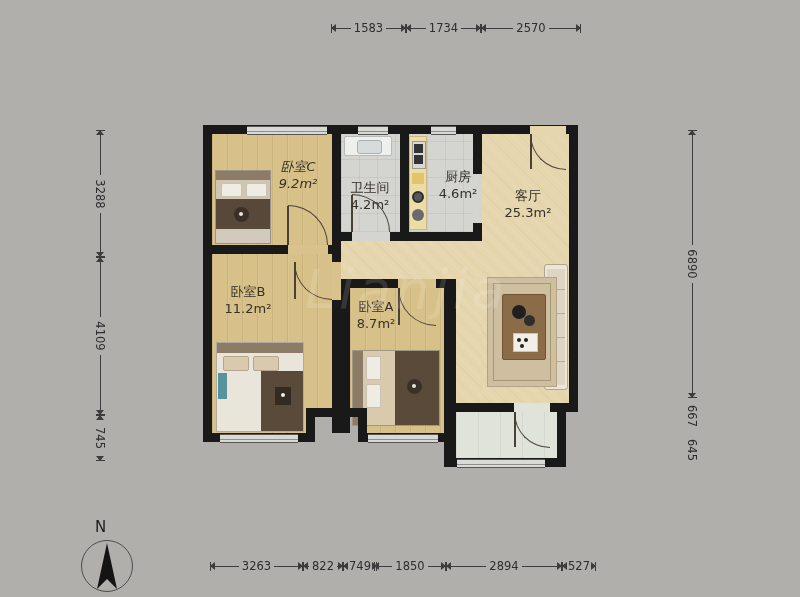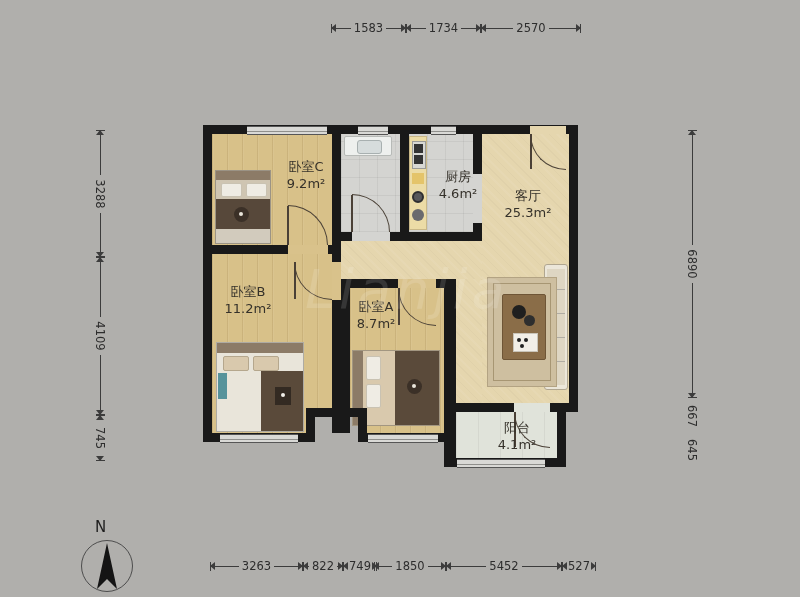--- a/index.html
+++ b/index.html
@@ -140,25 +140,29 @@
   </div>
 
   <div id="wm" style="left:305px;top:258px;">Lianjia</div>
 
   <div id="compass" style="left:81px;top:540px;width:50px;height:50px;">
     <div class="nlab">N</div>
     <div class="circ"></div>
     <div class="needle"></div>
   </div>
 <div class="room wood" style="left: 212px; top: 134px; width: 120px; height: 111px;"></div>
-    <div class="rlabel" style="left: 258px; top: 159px; width: 96px; height: 34px;">
+    <div class="rlabel" style="left: 250px; top: 159px; width: 96px; height: 34px; font-style: italic;">
       <span>卧室C</span>
       <span>9.2m²</span>
     </div>
     <div class="room tile" style="left: 341px; top: 134px; width: 59px; height: 98px;"></div>
+    <div class="rlabel" style="left: 322px; top: 180px; width: 96px; height: 34px;">
+      <span>卫生间</span>
+      <span>4.2m²</span>
+    </div>
     <div class="room tile" style="left: 409px; top: 134px; width: 64px; height: 98px;"></div>
     <div class="rlabel" style="left: 410px; top: 169px; width: 96px; height: 34px;">
       <span>厨房</span>
       <span>4.6m²</span>
     </div>
     <div class="room plaster" style="left: 482px; top: 134px; width: 87px; height: 269px;"></div>
     <div class="rlabel" style="left: 480px; top: 188px; width: 96px; height: 34px;">
       <span>客厅</span>
       <span>25.3m²</span>
     </div>
@@ -168,24 +172,20 @@
     <div class="rlabel" style="left: 200px; top: 284px; width: 96px; height: 34px;">
       <span>卧室B</span>
       <span>11.2m²</span>
     </div>
     <div class="room wood" style="left: 350px; top: 288px; width: 94px; height: 145px;"></div>
     <div class="rlabel" style="left: 328px; top: 299px; width: 96px; height: 34px;">
       <span>卧室A</span>
       <span>8.7m²</span>
     </div>
     <div class="room balconyf" style="left: 456px; top: 412px; width: 101px; height: 46px;"></div>
-    <div class="rlabel" style="left: 469px; top: 420px; width: 96px; height: 34px;">
-      <span>阳台</span>
-      <span>4.1m²</span>
-    </div>
     <div class="cutout" style="left: 315px; top: 417px; width: 43px; height: 30px;"></div>
     <div class="wall" style="left: 203px; top: 125px; width: 375px; height: 9px;"></div>
     <div class="wall" style="left: 203px; top: 125px; width: 9px; height: 317px;"></div>
     <div class="wall" style="left: 569px; top: 125px; width: 9px; height: 287px;"></div>
     <div class="wall" style="left: 332px; top: 134px; width: 9px; height: 120px;"></div>
     <div class="wall" style="left: 400px; top: 134px; width: 9px; height: 98px;"></div>
     <div class="wall" style="left: 473px; top: 134px; width: 9px; height: 40px;"></div>
     <div class="wall" style="left: 473px; top: 223px; width: 9px; height: 18px;"></div>
     <div class="wall" style="left: 332px; top: 232px; width: 150px; height: 9px;"></div>
     <div class="wall" style="left: 203px; top: 245px; width: 138px; height: 9px;"></div>
@@ -279,21 +279,21 @@
     <div class="dimh" style="left: 374px; top: 558px; width: 72px; height: 16px;">
       <span class="tkv"></span>
       <span class="lnh a1"></span>
       <span class="dlab">1850</span>
       <span class="lnh a2"></span>
       <span class="tkv"></span>
     </div>
     <div class="dimh" style="left: 446px; top: 558px; width: 116px; height: 16px;">
       <span class="tkv"></span>
       <span class="lnh a1"></span>
-      <span class="dlab">5452</span>
+      <span class="dlab">2894</span>
       <span class="lnh a2"></span>
       <span class="tkv"></span>
     </div>
     <div class="dimh" style="left: 562px; top: 558px; width: 26px; height: 16px;">
       <span class="tkv"></span>
       <span class="lnh a1"></span>
       <span class="dlab">527</span>
       <span class="lnh a2"></span>
       <span class="tkv"></span>
     </div>

